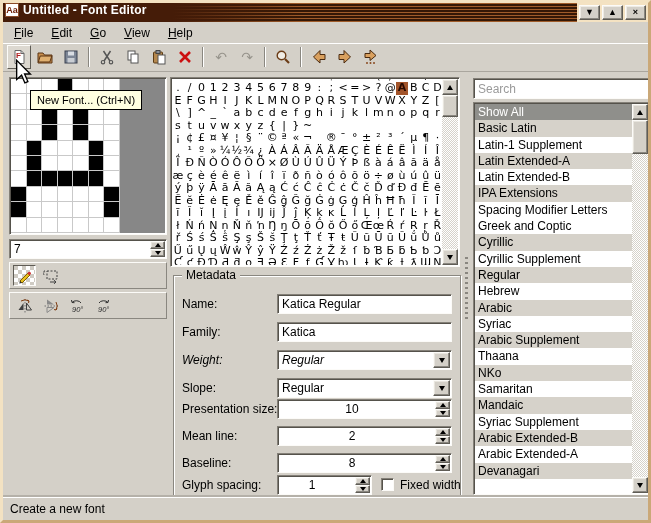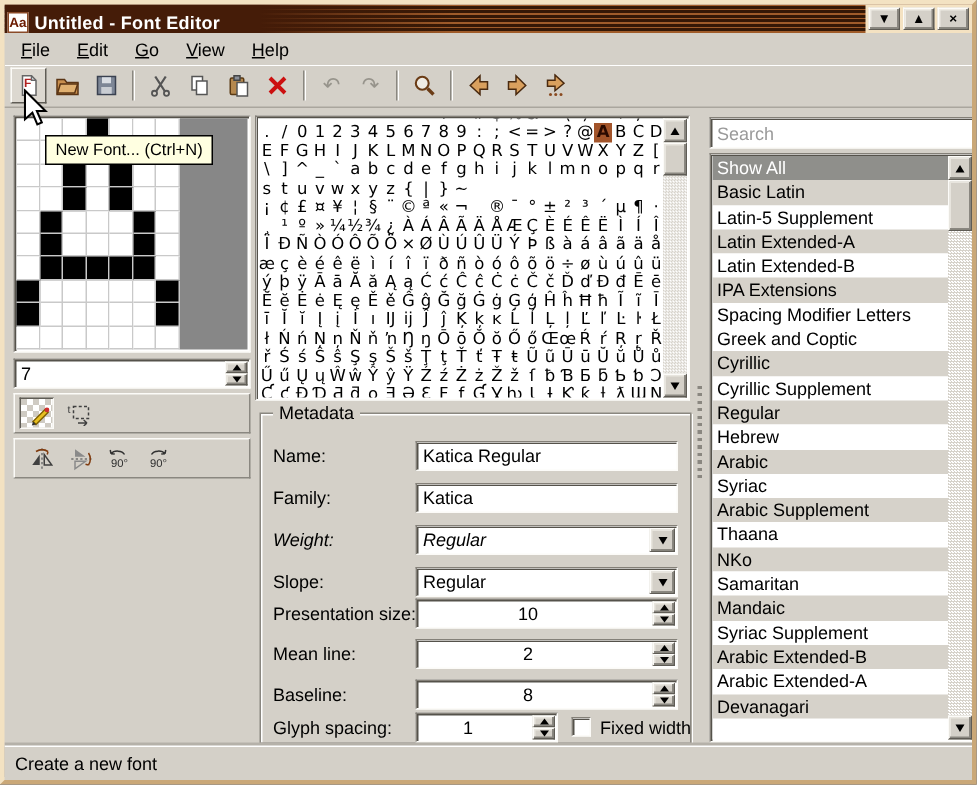--- a/index.html
+++ b/index.html
@@ -1,21 +1,21 @@
 <!DOCTYPE html>
 <html><head>
 <meta charset="utf-8">
 <style>
   html,body{margin:0;padding:0;background:#9a9a9a;}
   *{box-sizing:border-box;}
   .window{position:relative;width:651px;height:523px;background:#d4d0c8;
     border:3px solid;border-color:#f3e2c2 #caa878 #caa878 #f3e2c2;outline:1px solid #7a5a30;
     font-family:"Liberation Sans",sans-serif;color:#000;overflow:hidden;}
   
-  .titlebar{position:absolute;left:0;top:0;right:0;height:19px;display:flex;align-items:flex-end;
+  .titlebar{position:absolute;left:0;top:0;right:0;height:19px;display:flex;align-items:flex-start;
     background:
       linear-gradient(90deg,#451c08 0,#451c08 170px,rgba(69,28,8,0) 300px),
       repeating-linear-gradient(180deg,#a05c2a 0 1px,#351806 1px 3px);}
   .app-icon{width:14px;height:14px;margin:0 4px 0 2px;background:#fff;border:1px solid #8a4a28;
     font-size:9px;font-weight:bold;color:#6b1a00;line-height:12px;text-align:center;}
   .title{color:#fff;font-size:12px;font-weight:bold;letter-spacing:.2px;flex:1;white-space:nowrap;}
   .tb-buttons{display:flex;gap:2px;background:#f4e2c2;padding:1px 2px;height:19px;align-items:center;}
   .tb-btn{width:21px;height:15px;font-size:9px;font-weight:bold;line-height:13px;text-align:center;
     background:#d4d0c8;border:1px solid;border-color:#fcfbf8 #5f5c55 #5f5c55 #fcfbf8;
     box-shadow:inset -1px -1px 0 #8a8780,inset 1px 1px 0 #eeebe4;cursor:default;}
@@ -47,21 +47,21 @@
     background:#fff;border:1px solid;border-color:#848078 #fcfbf8 #fcfbf8 #848078;box-shadow:inset 1px 1px 0 #55524b;outline:none;}
   .spin{position:absolute;right:2px;top:2px;bottom:2px;width:15px;display:flex;flex-direction:column;}
   .spin-b{flex:1;display:flex;align-items:center;justify-content:center;}
   .spin .tri-up{border-bottom-width:4px;border-left-width:3px;border-right-width:3px;}
   .spin .tri-down{border-top-width:4px;border-left-width:3px;border-right-width:3px;}
   
   .toolrow{position:absolute;left:6px;width:158px;height:27px;border:1px solid;border-color:#fcfbf8 #8a8780 #8a8780 #fcfbf8;
     display:flex;align-items:center;padding-left:3px;gap:3px;}
   .toolrow.r1{top:259px;}
   .toolrow.r2{top:289px;}
-  .minibtn{width:23px;height:21px;display:flex;align-items:center;justify-content:flex-end;}
+  .minibtn{width:23px;height:21px;display:flex;align-items:center;justify-content:center;font-style:italic;}
   .minibtn.pressed{border:1px solid;border-color:#5f5c55 #fcfbf8 #fcfbf8 #5f5c55;
     background:conic-gradient(#fff 0 25%,#cfcbc3 0 50%,#fff 0 75%,#cfcbc3 0);background-size:8px 8px;}
   
   .charmap{position:absolute;left:167px;top:74px;width:290px;height:190px;overflow:hidden;}
   .cm-rows{position:absolute;left:1px;top:1px;right:17px;bottom:1px;overflow:hidden;background:#fff;}
   .cm-row{display:flex;height:12.5px;}
   .cm-row.clipped{height:3px;overflow:hidden;}
   .cm-row.clipped .cm-cell{margin-top:-9px;}
   .cm-cell{width:11.8px;text-align:center;font:11px "DejaVu Sans",sans-serif;line-height:12.5px;color:#000;flex:0 0 auto;}
   .cm-cell.sel{background:#a2542a;color:#2a0a00;font-weight:bold;}
@@ -858,21 +858,21 @@
 
   <div class="splitter">
       <div class="grip"></div>
     </div>
 
   <input class="search" placeholder="Search" style="">
   <div class="blocklist sunken">
     <div class="bl-items" id="block-items">
         <div class="bl-row sel">Show All</div>
         <div class="bl-row alt">Basic Latin</div>
-        <div class="bl-row">Latin-5 Supplement</div>
+        <div class="bl-row">Latin-1 Supplement</div>
         <div class="bl-row alt">Latin Extended-A</div>
         <div class="bl-row">Latin Extended-B</div>
         <div class="bl-row alt">IPA Extensions</div>
         <div class="bl-row">Spacing Modifier Letters</div>
         <div class="bl-row">Greek and Coptic</div>
         <div class="bl-row alt">Cyrillic</div>
         <div class="bl-row">Cyrillic Supplement</div>
         <div class="bl-row alt">Regular</div>
         <div class="bl-row">Hebrew</div>
         <div class="bl-row alt">Arabic</div>

